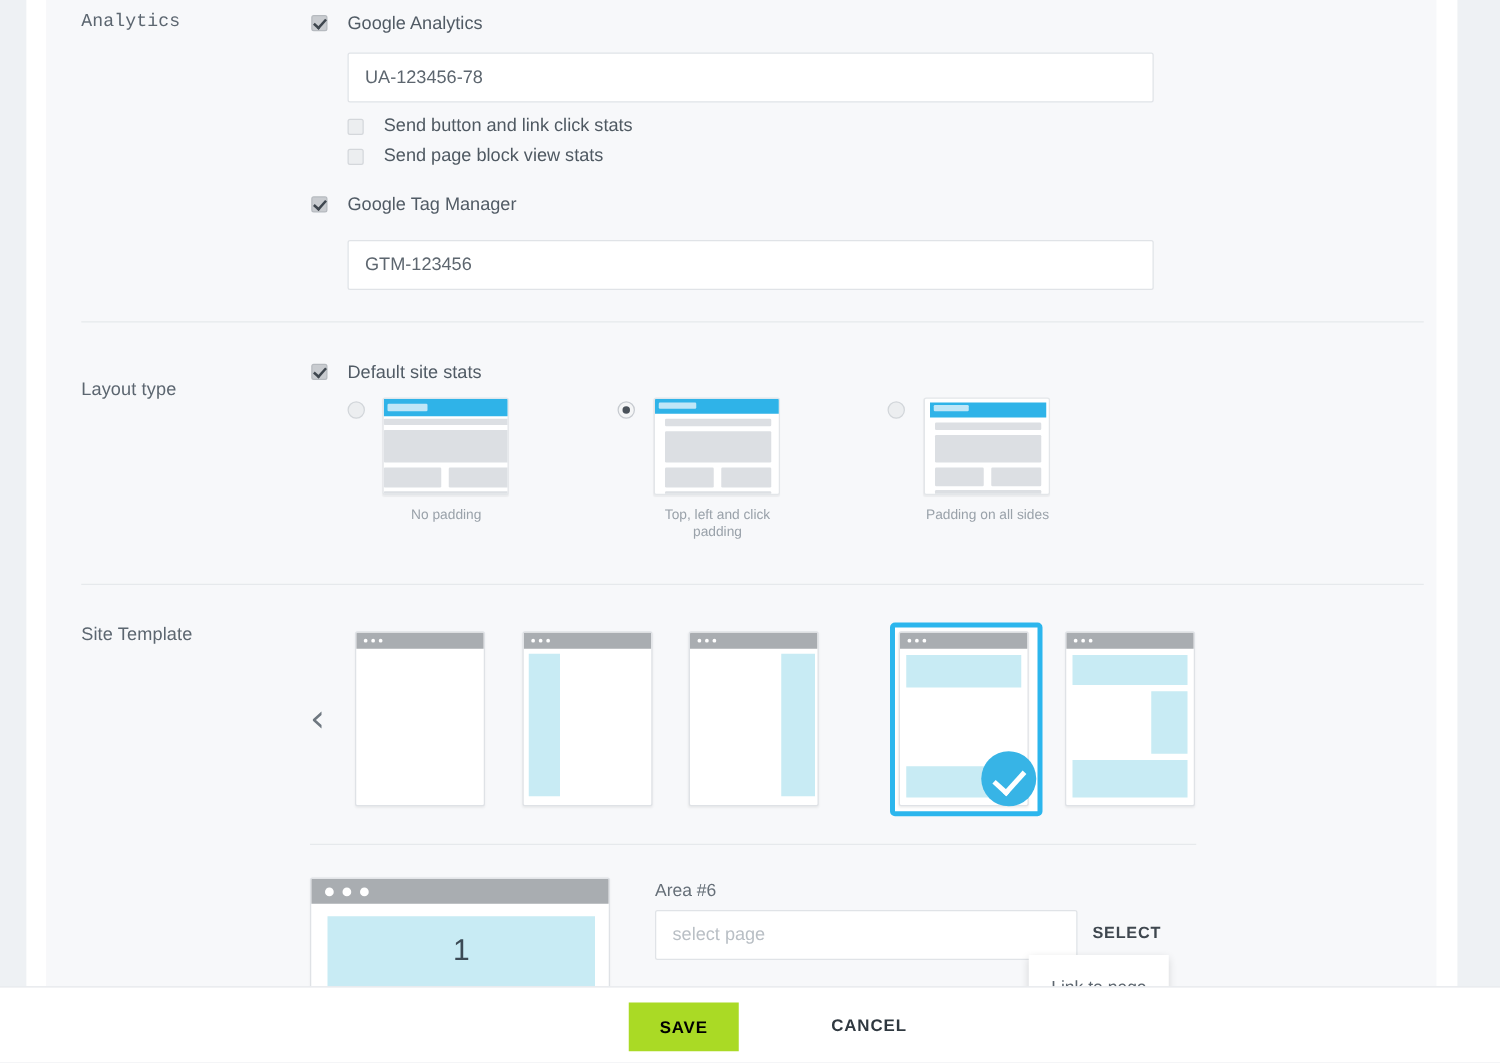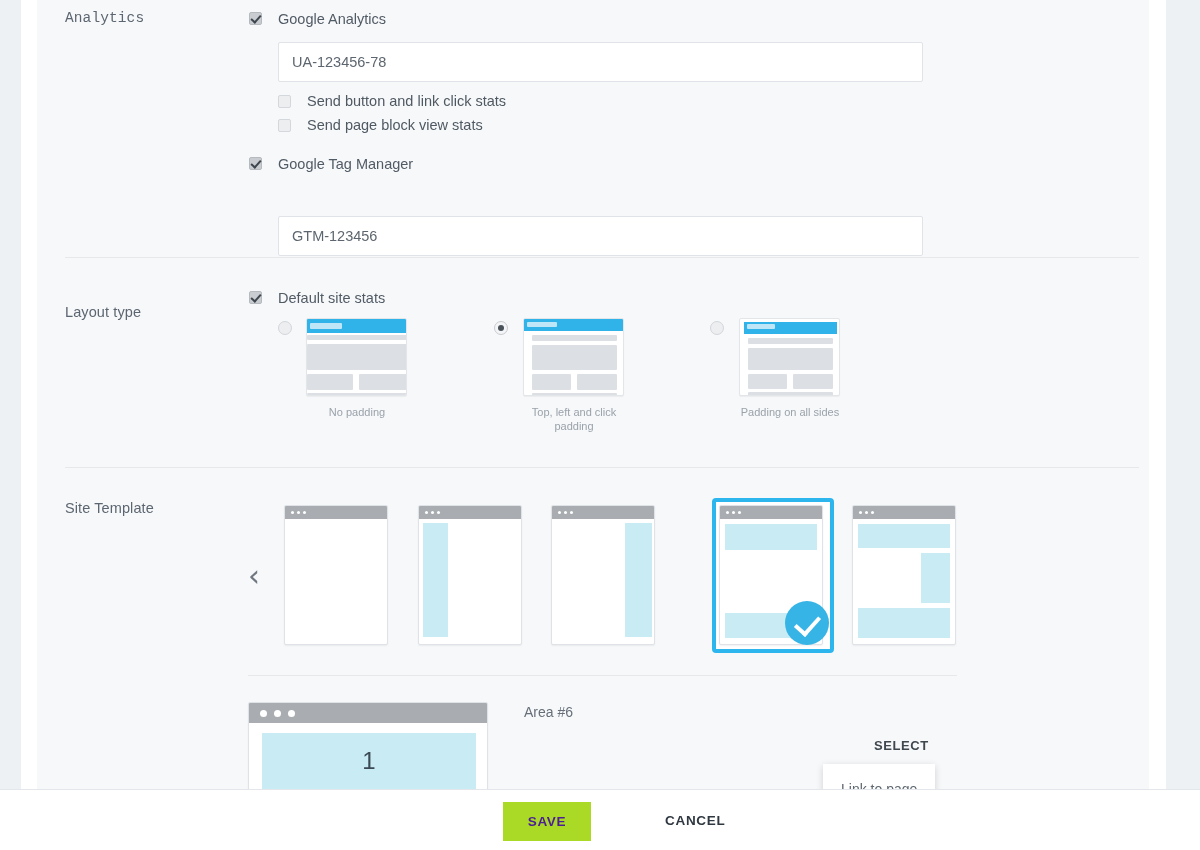--- a/index.html
+++ b/index.html
@@ -272,21 +272,21 @@
     width: 1200px; height: 61px;
     background: #ffffff;
     border-top: 1px solid #e3e6ea;
   }
   .save-btn {
     position: absolute;
     left: 503px; top: 802px;
     width: 88px; height: 39px;
     background: #aada25;
     border: none;
-    color: #4c1d95;
+    color: #000000;
     font-size: 13.5px;
     font-weight: bold;
     letter-spacing: .7px;
     font-family: "Liberation Sans", sans-serif;
     cursor: pointer;
   }
   .cancel-btn {
     position: absolute;
     left: 621px; top: 813px;
     background: none; border: none;
@@ -323,21 +323,21 @@
 
       <div class="cb unchecked" style="left:241px; top:95px;"></div>
       <div class="cb-label sub" style="left:270px; top:93px;">Send button and link click stats</div>
 
       <div class="cb unchecked" style="left:241px; top:119px;"></div>
       <div class="cb-label sub" style="left:270px; top:117px;">Send page block view stats</div>
 
       <div class="cb checked" style="left:212px; top:157px;"></div>
       <div class="cb-label" style="left:241px; top:156px;">Google Tag Manager</div>
 
-      <input class="txt" style="left: 241px; top: 192px; width: 645px; margin-top: 24px;" value="GTM-123456">
+      <input class="txt" style="left: 241px; top: 192px; width: 645px;" value="GTM-123456">
     </div>
 
     <div class="divider" style="top:257px;"></div>
 
     <div class="row">
       <div class="row-label" style="top:304px;">Layout type</div>
 
       <div class="cb checked" style="left:212px; top:291px;"></div>
       <div class="cb-label" style="left:241px; top:290px;">Default site stats</div>
 
@@ -437,20 +437,21 @@
   <div class="preview-win">
     <div class="preview-head"></div>
     <div class="pdot" style="left:11px;"></div>
     <div class="pdot" style="left:25px;"></div>
     <div class="pdot" style="left:39px;"></div>
     <div class="preview-area">1</div>
   </div>
 
   <div class="area-label">Area #6</div>
 
+  <input class="txt" style="left: 524px; top: 728px; width: 338px;" placeholder="select page">
 
   <div class="select-btn">SELECT</div>
 
   <div class="dropdown">
     <div class="dropdown-item">Link to page</div>
   </div>
 
   <div class="footer"></div>
   <button class="save-btn">SAVE</button>
   <button class="cancel-btn">CANCEL</button>

